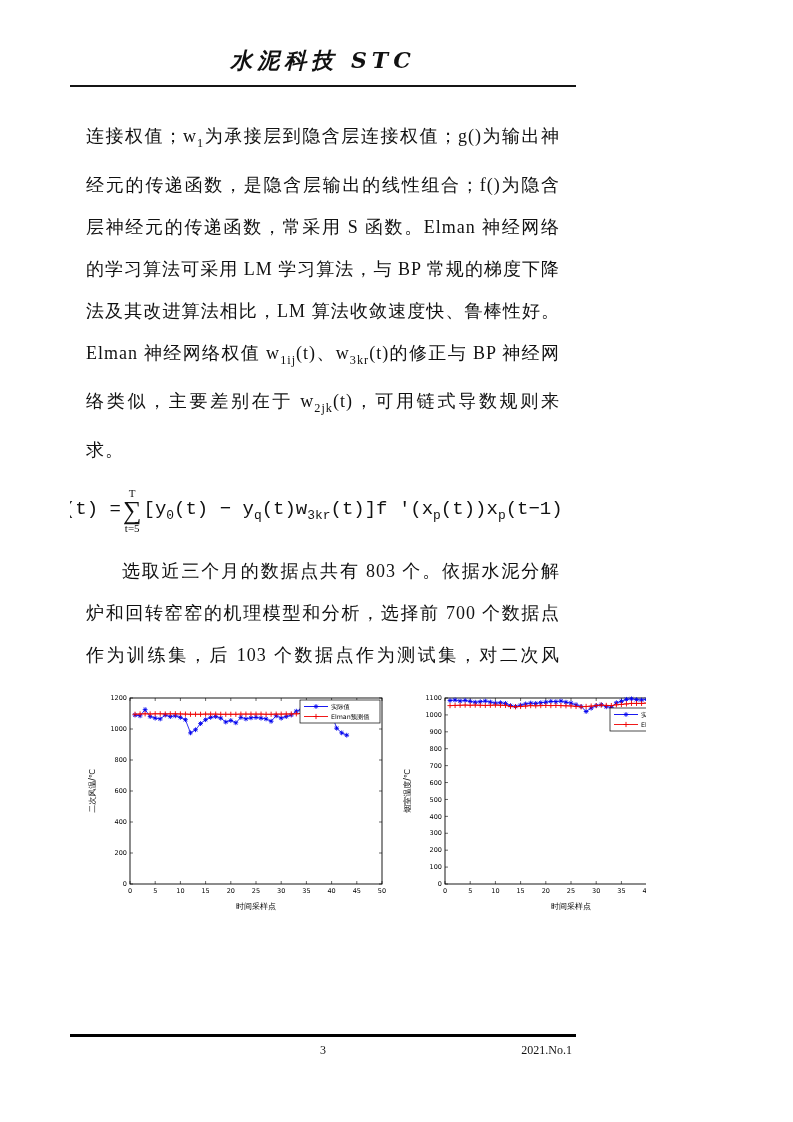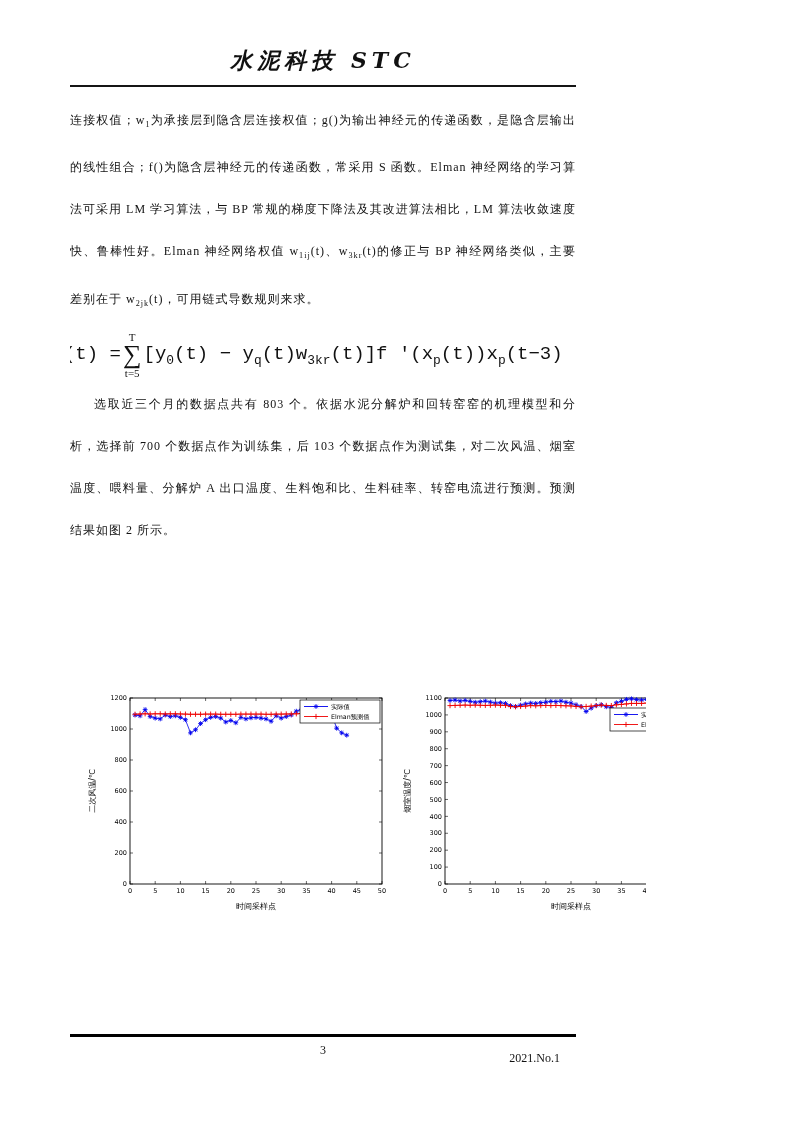--- a/index.html
+++ b/index.html
@@ -6,21 +6,21 @@
   .page{position:relative;width:646px;height:1122px;background:#ffffff;overflow:hidden;
         font-family:"Liberation Serif","DejaVu Serif",serif;color:#111;}
   .content{margin:0 70px;}
   
   .hdr{padding-top:46px;}
   .journal-title{text-align:center;font-family:"DejaVu Serif",serif;font-style:italic;
                  font-weight:bold;font-size:22px;letter-spacing:5px;}
   .header-rule{margin-top:9px;height:2px;background:#151515;}
   
   .bodytext{margin-top:12px;max-height:588px;overflow:hidden;}
-  .bodytext p{margin:0;font-size:12px;line-height:42px;text-align:justify;
+  .bodytext p{margin:16px;font-size:18px;line-height:42px;text-align:justify;
               letter-spacing:1px;}
   .bodytext p.indent{text-indent:2em;}
   sub{font-size:68%;}
   
   .formula{display:flex;justify-content:center;align-items:center;
            font-size:19px;margin:6px 0 4px;letter-spacing:0;}
   .formula .seg{white-space:nowrap;font-family:Liberation Mono, monospace;}
   .sum-stack{display:inline-flex;flex-direction:column;align-items:center;
              margin:0 2px;line-height:1;}
   .sum-top,.sum-bottom{font-size:11px;line-height:1.1;}
@@ -29,21 +29,21 @@
   
   .figures{position:absolute;left:84px;top:688px;display:flex;gap:10px;}
   .figure svg{display:block;}
   .figure svg text{font-family:"DejaVu Sans","Liberation Sans",sans-serif;}
   
   .footer{position:absolute;left:70px;right:70px;top:1034px;}
   .footer-rule{height:3px;background:#000;}
   .footer-row{position:relative;margin-top:6px;font-size:12px;
               font-family:"Liberation Serif",serif;height:16px;}
   .page-number{position:absolute;left:0;right:0;text-align:center;}
-  .issue{position:absolute;right:16px;margin-top:8px;}
+  .issue{position:absolute;right:4px;}
 </style>
 </head>
 <body>
 
 <div class="page">
 
   <div class="content hdr">
     <div class="journal-title">水泥科技 STC</div>
     <div class="header-rule"></div>
   </div>
@@ -51,21 +51,21 @@
   <div class="content bodytext">
     <p><span>连接权值；w</span><sub>1</sub><span>为承接层到隐含层连接权值；g()为输出神经元的传递函数，是隐含层输出的线性组合；f()为隐含层神经元的传递函数，常采用 S 函数。Elman 神经网络的学习算法可采用 LM 学习算法，与 BP 常规的梯度下降法及其改进算法相比，LM 算法收敛速度快、鲁棒性好。Elman 神经网络权值 w</span><sub>1ij</sub><span>(t)、w</span><sub>3kr</sub><span>(t)的修正与 BP 神经网络类似，主要差别在于 w</span><sub>2jk</sub><span>(t)，可用链式导数规则来求。</span></p>
 
     <div class="formula">
       <span class="seg"><span>Δw</span><sub>2jk</sub><span>(t) = </span></span>
       <span class="sum-stack">
         <span class="sum-top">T</span>
         <span class="sum-sigma">∑</span>
         <span class="sum-bottom">t=5</span>
       </span>
-      <span class="seg"><span>[y</span><sub>0</sub><span>(t) − y</span><sub>q</sub><span>(t)w</span><sub>3kr</sub><span>(t)]f ′(x</span><sub>p</sub><span>(t))x</span><sub>p</sub><span>(t−3)</span></span>
+      <span class="seg"><span>[y</span><sub>0</sub><span>(t) − y</span><sub>q</sub><span>(t)w</span><sub>3kr</sub><span>(t)]f ′(x</span><sub>p</sub><span>(t))x</span><sub>p</sub><span>(t−1)</span></span>
       <span class="eq-number">（4）</span>
     </div>
 
     <p class="indent"><span>选取近三个月的数据点共有 803 个。依据水泥分解炉和回转窑窑的机理模型和分析，选择前 700 个数据点作为训练集，后 103 个数据点作为测试集，对二次风温、烟室温度、喂料量、分解炉 A 出口温度、生料饱和比、生料硅率、转窑电流进行预测。预测结果如图 2 所示。</span></p>
   </div>
 
   <div class="figures">
     <div class="figure">
       <svg width="305" height="228" viewBox="0 0 305 228">
           <rect x="46" y="10" width="252" height="186" fill="none" stroke="#000" stroke-width="0.9"></rect>

